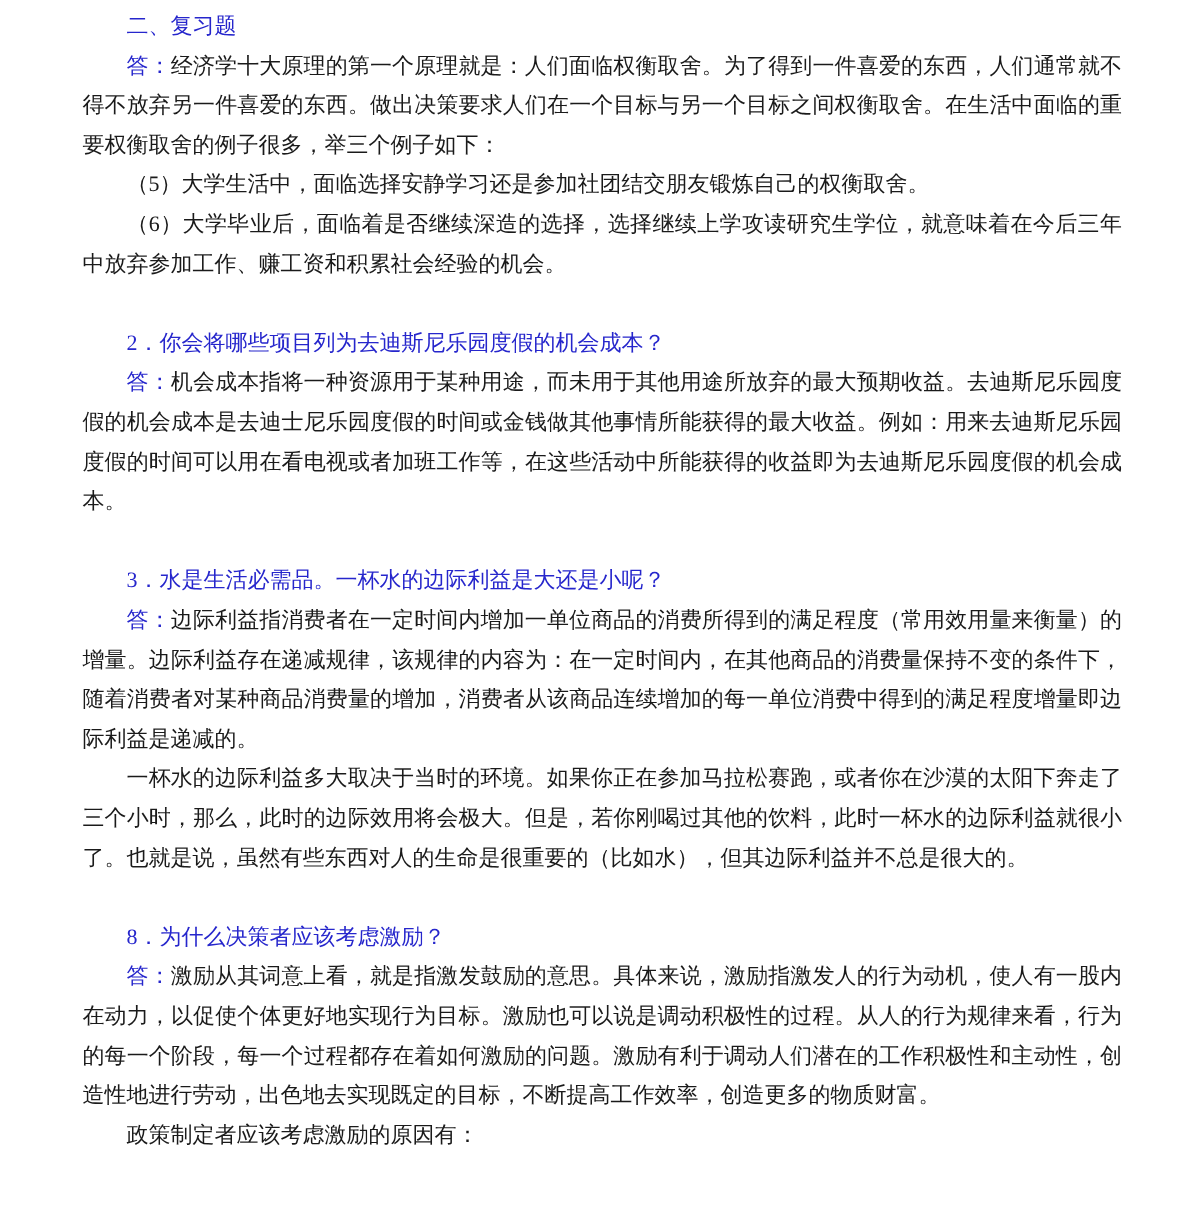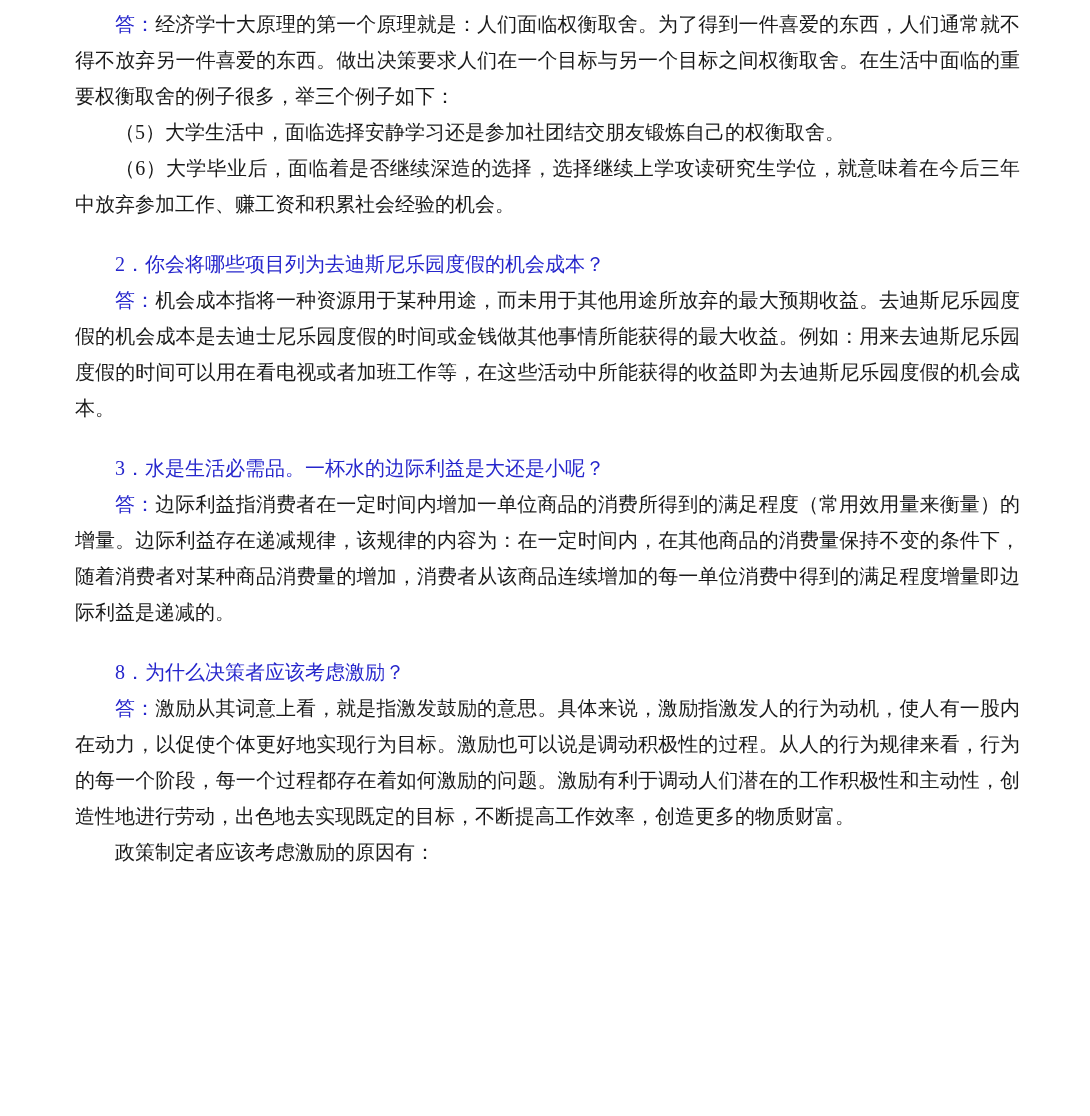--- a/index.html
+++ b/index.html
@@ -28,35 +28,37 @@
     text-align:justify;
     text-justify:inter-ideograph;
     word-break:break-all;
   }
   .page p.section-heading,
   .page p.question-heading{
     color:var(--blue);
     text-align:left;
   }
   .page p.question-heading.spaced{
-    margin-top:24px;
+    margin-top:36px;
   }
   .answer-lead{
     color:var(--blue);
   }
 </style>
 </head>
 <body>
 
 <div class="page">
   <div id="content">
+      <p class="section-heading">二、复习题</p>
       <p class="answer-paragraph"><span class="answer-lead">答：</span><span>经济学十大原理的第一个原理就是：人们面临权衡取舍。为了得到一件喜爱的东西，人们通常就不得不放弃另一件喜爱的东西。做出决策要求人们在一个目标与另一个目标之间权衡取舍。在生活中面临的重要权衡取舍的例子很多，举三个例子如下：</span></p>
       <p class="body-paragraph">（5）大学生活中，面临选择安静学习还是参加社团结交朋友锻炼自己的权衡取舍。</p>
       <p class="body-paragraph">（6）大学毕业后，面临着是否继续深造的选择，选择继续上学攻读研究生学位，就意味着在今后三年中放弃参加工作、赚工资和积累社会经验的机会。</p>
       <p class="question-heading spaced">2．你会将哪些项目列为去迪斯尼乐园度假的机会成本？</p>
       <p class="answer-paragraph"><span class="answer-lead">答：</span><span>机会成本指将一种资源用于某种用途，而未用于其他用途所放弃的最大预期收益。去迪斯尼乐园度假的机会成本是去迪士尼乐园度假的时间或金钱做其他事情所能获得的最大收益。例如：用来去迪斯尼乐园度假的时间可以用在看电视或者加班工作等，在这些活动中所能获得的收益即为去迪斯尼乐园度假的机会成本。</span></p>
       <p class="question-heading spaced">3．水是生活必需品。一杯水的边际利益是大还是小呢？</p>
       <p class="answer-paragraph"><span class="answer-lead">答：</span><span>边际利益指消费者在一定时间内增加一单位商品的消费所得到的满足程度（常用效用量来衡量）的增量。边际利益存在递减规律，该规律的内容为：在一定时间内，在其他商品的消费量保持不变的条件下，随着消费者对某种商品消费量的增加，消费者从该商品连续增加的每一单位消费中得到的满足程度增量即边际利益是递减的。</span></p>
+      <p class="body-paragraph">一杯水的边际利益多大取决于当时的环境。如果你正在参加马拉松赛跑，或者你在沙漠的太阳下奔走了三个小时，那么，此时的边际效用将会极大。但是，若你刚喝过其他的饮料，此时一杯水的边际利益就很小了。也就是说，虽然有些东西对人的生命是很重要的（比如水），但其边际利益并不总是很大的。</p>
       <p class="question-heading spaced">8．为什么决策者应该考虑激励？</p>
       <p class="answer-paragraph"><span class="answer-lead">答：</span><span>激励从其词意上看，就是指激发鼓励的意思。具体来说，激励指激发人的行为动机，使人有一股内在动力，以促使个体更好地实现行为目标。激励也可以说是调动积极性的过程。从人的行为规律来看，行为的每一个阶段，每一个过程都存在着如何激励的问题。激励有利于调动人们潜在的工作积极性和主动性，创造性地进行劳动，出色地去实现既定的目标，不断提高工作效率，创造更多的物质财富。</span></p>
       <p class="body-paragraph">政策制定者应该考虑激励的原因有：</p>
     </div>
 </div>
 
 </body></html>

